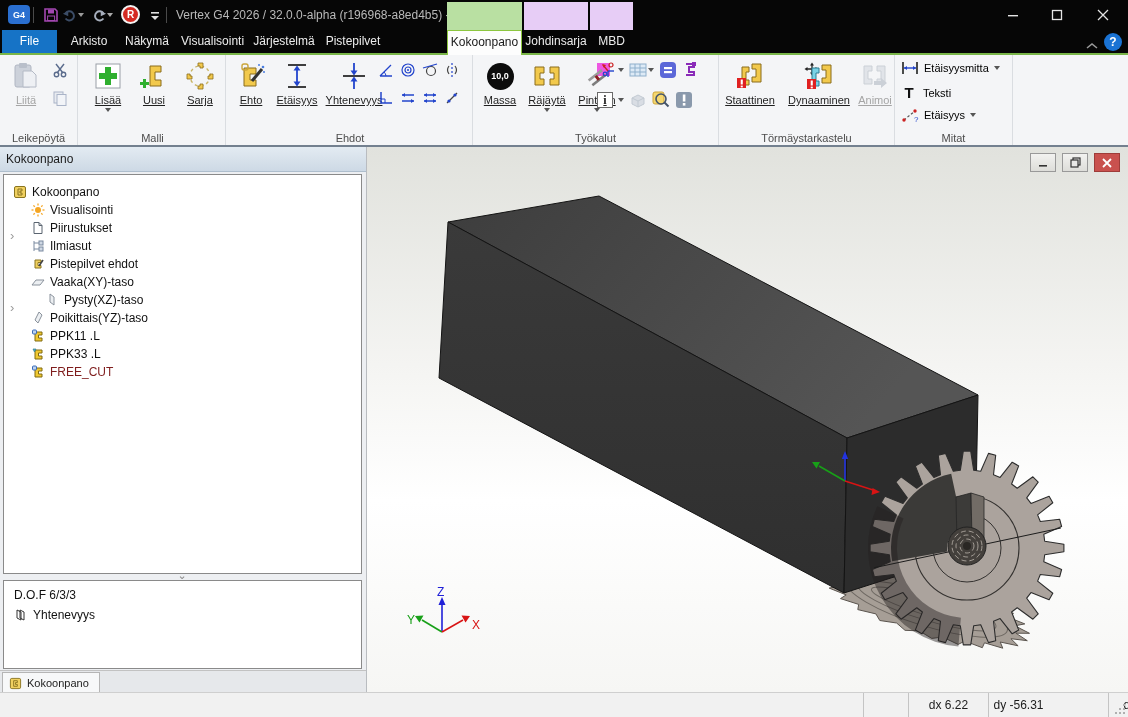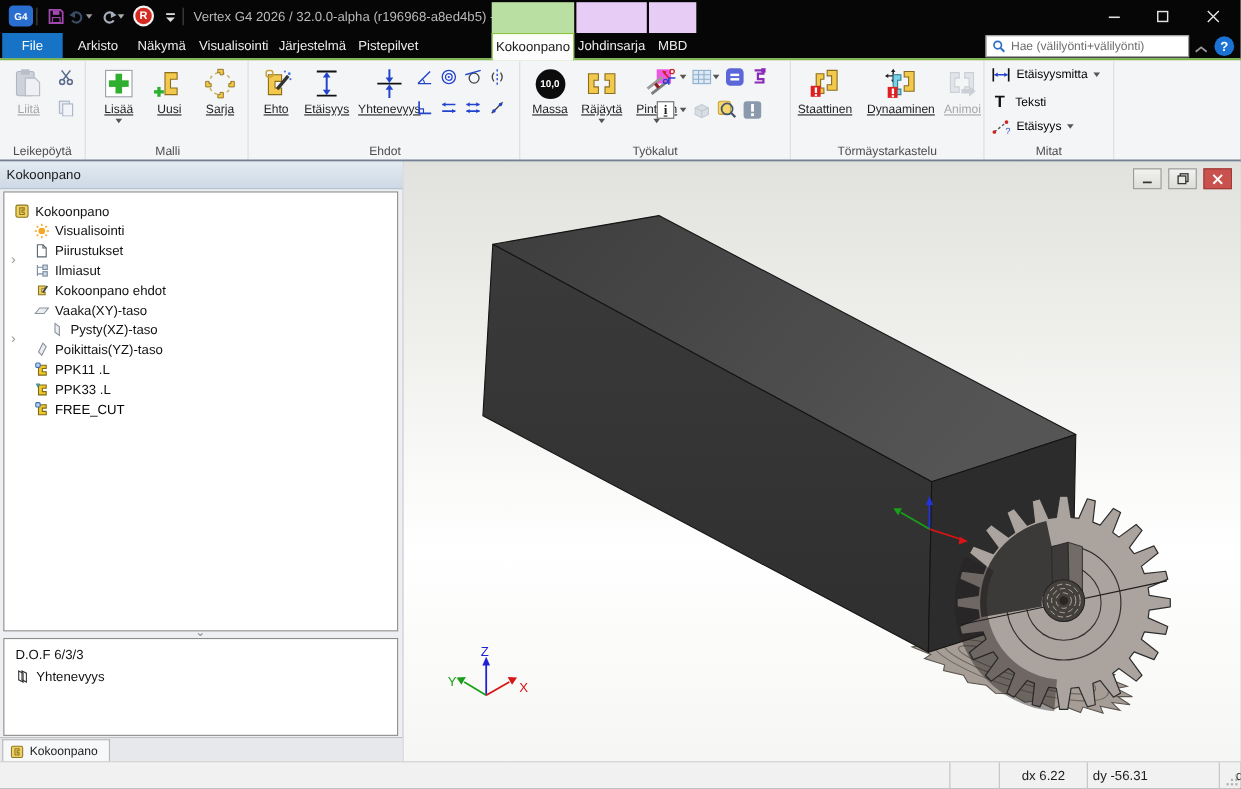--- a/index.html
+++ b/index.html
@@ -141,27 +141,20 @@
     <div class="tab t2">Näkymä</div>
     <div class="tab t3">Visualisointi</div>
     <div class="tab t4">Järjestelmä</div>
     <div class="tab t5">Pistepilvet</div>
     <div class="tab t6">Kokoonpano</div>
     <div class="tab t7">Johdinsarja</div>
     <div class="tab t8">MBD</div>
   </div>
   <div class="greenline"></div>
 
-  <div class="searchbox">
-    <svg width="12" height="12" viewBox="0 0 12 12">
-      <circle cx="5" cy="5" r="3.4" fill="none" stroke="#2a6fc9" stroke-width="1.5"></circle>
-      <line x1="7.6" y1="7.6" x2="11" y2="11" stroke="#2a6fc9" stroke-width="1.8"></line>
-    </svg>
-    <span>Hae (välilyönti+välilyönti)</span>
-  </div>
   <div class="ribbon-collapse">
     <svg width="12" height="8" viewBox="0 0 12 8">
       <path d="M1,6 L6,2 L11,6" fill="none" stroke="#9a9a9a" stroke-width="1.6"></path>
     </svg>
   </div>
   <div class="helpbtn">?</div>
 
   <div class="ribbon">
 
     <div class="rgroup" style="left:0;width:78px">
@@ -547,21 +540,21 @@
         </span>
         <span>Ilmiasut</span>
       </div>
       <div class="titem" style="top:80px;padding-left:26px">
         <span class="tico">
           <svg width="14" height="14" viewBox="0 0 14 14">
               <path d="M10,3 H4 V11 H10 V8.5 H7 V5.5 H10 Z" fill="#f0d060" stroke="#8a7520"></path>
               <line x1="12" y1="3" x2="8" y2="9" stroke="#444" stroke-width="1.6"></line>
             </svg>
         </span>
-        <span>Kokoonpano ehdot</span>
+        <span>Pistepilvet ehdot</span>
       </div>
       <div class="titem" style="top:98px;padding-left:26px">
         <span class="tico">
           <svg width="14" height="14" viewBox="0 0 14 14">
               <path d="M1,10 L5,5 H13 L9,10 Z" fill="#eceff2" stroke="#8a929c"></path>
             </svg>
         </span>
         <span>Vaaka(XY)-taso</span>
       </div>
       <div class="titem" style="top:116px;padding-left:40px">
@@ -591,21 +584,21 @@
       </div>
       <div class="titem" style="top:170px;padding-left:26px">
         <span class="tico">
           <svg width="14" height="14" viewBox="0 0 14 14">
               <path d="M11,3 H4 V12 H11 V9 H7.5 V6 H11 Z" fill="#f0c830" stroke="#806a10"></path>
               <path d="M2,2 l3,0 -1.5,3 z" fill="#58b0c8" stroke="#2f7e94" stroke-width="0.7"></path>
             </svg>
         </span>
         <span>PPK33 .L</span>
       </div>
-      <div class="titem" style="top:188px;padding-left:26px;color:#000000">
+      <div class="titem" style="top:188px;padding-left:26px;color:#7f1d1d">
         <span class="tico">
           <svg width="14" height="14" viewBox="0 0 14 14">
               <path d="M11,3 H4 V12 H11 V9 H7.5 V6 H11 Z" fill="#f0c830" stroke="#806a10"></path>
               <rect x="1.5" y="1" width="4" height="4" rx="1" fill="#bcd2ee" stroke="#3a6ab8"></rect>
             </svg>
         </span>
         <span>FREE_CUT</span>
       </div>
     </div>
 

